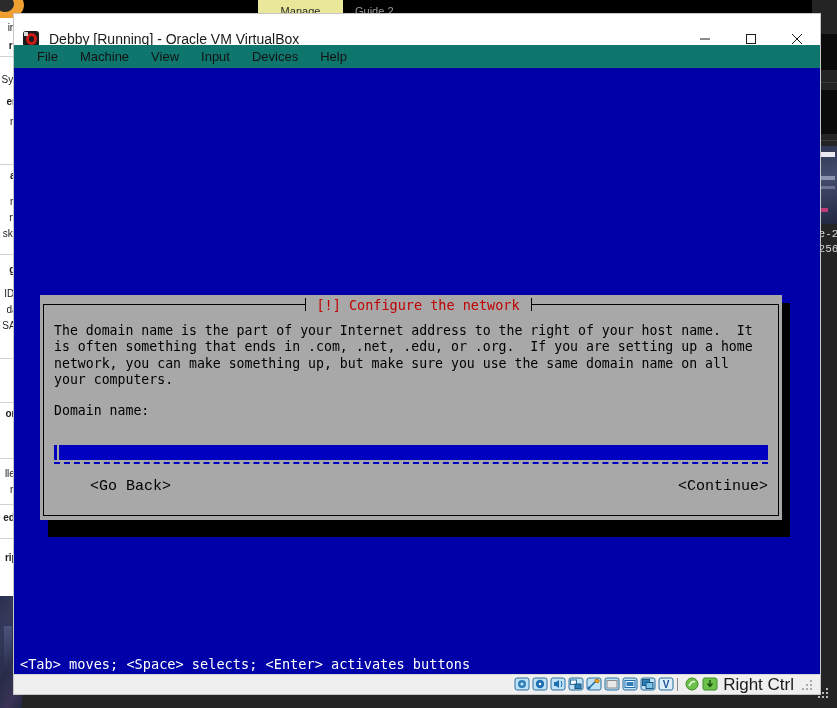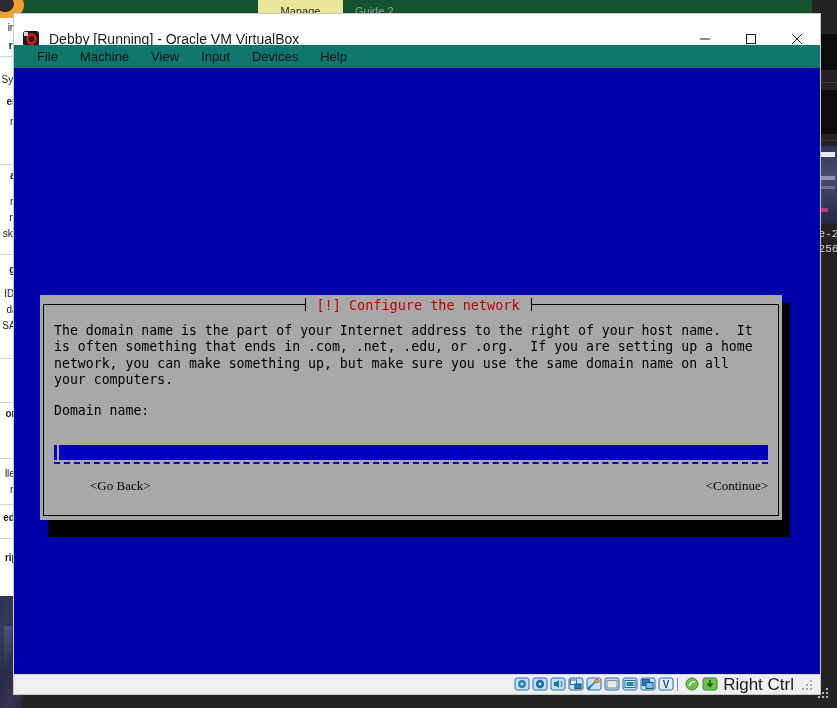--- a/index.html
+++ b/index.html
@@ -18,21 +18,21 @@
   
   .bg-dark {
     position: absolute;
     inset: 0;
     background: #242424;
   }
   .bg-tabstrip {
     position: absolute;
     left: 0; top: 0;
     width: 837px; height: 18px;
-    background: #14532d;
+    background: #000000;
   }
   .bg-tab-active {
     position: absolute;
     left: 258px; top: 0;
     width: 85px; height: 17px;
     background: #e8e79a;
     color: #2a2a2a;
     font-size: 11px;
     text-align: center;
     line-height: 22px;
@@ -351,22 +351,22 @@
   .dlg-input-underline {
     position: absolute;
     left: 0; top: 19px;
     width: 714px;
     border-top: 2px dashed #0000c0;
   }
   .dlg-btn {
     position: absolute;
     top: 183px;
     color: #000000;
-    font-size: 13px;
-    font-family: Liberation Serif, serif;
+    font-size: 15px;
+    font-family: Liberation Mono, monospace;
     white-space: nowrap;
   }
   .dlg-btn.back { left: 50px; }
   .dlg-btn.cont { right: 14px; }
 
   
   .vm-help {
     position: absolute;
     left: 6px; top: 588px;
     color: #ffffff;
@@ -549,20 +549,21 @@
         <div class="dlg-input-wrap">
           <div class="dlg-caret"></div>
           <div class="dlg-input"></div>
           <div class="dlg-input-underline"></div>
         </div>
 
         <div class="dlg-btn back">&lt;Go Back&gt;</div>
         <div class="dlg-btn cont">&lt;Continue&gt;</div>
       </div>
 
+      <div class="vm-help">&lt;Tab&gt; moves; &lt;Space&gt; selects; &lt;Enter&gt; activates buttons</div>
 
     </div>
 
     <div class="vbox-statusbar">
 
       <div class="sb-icon">
         <svg width="16" height="14" viewBox="0 0 16 14">
           <rect x="1" y="1" width="14" height="12" rx="2" fill="#bfe2f7" stroke="#2a6f9e"></rect>
           <circle cx="8" cy="7" r="4" fill="#2f7fb8"></circle>
           <circle cx="8" cy="7" r="1.6" fill="#bfe2f7"></circle>

